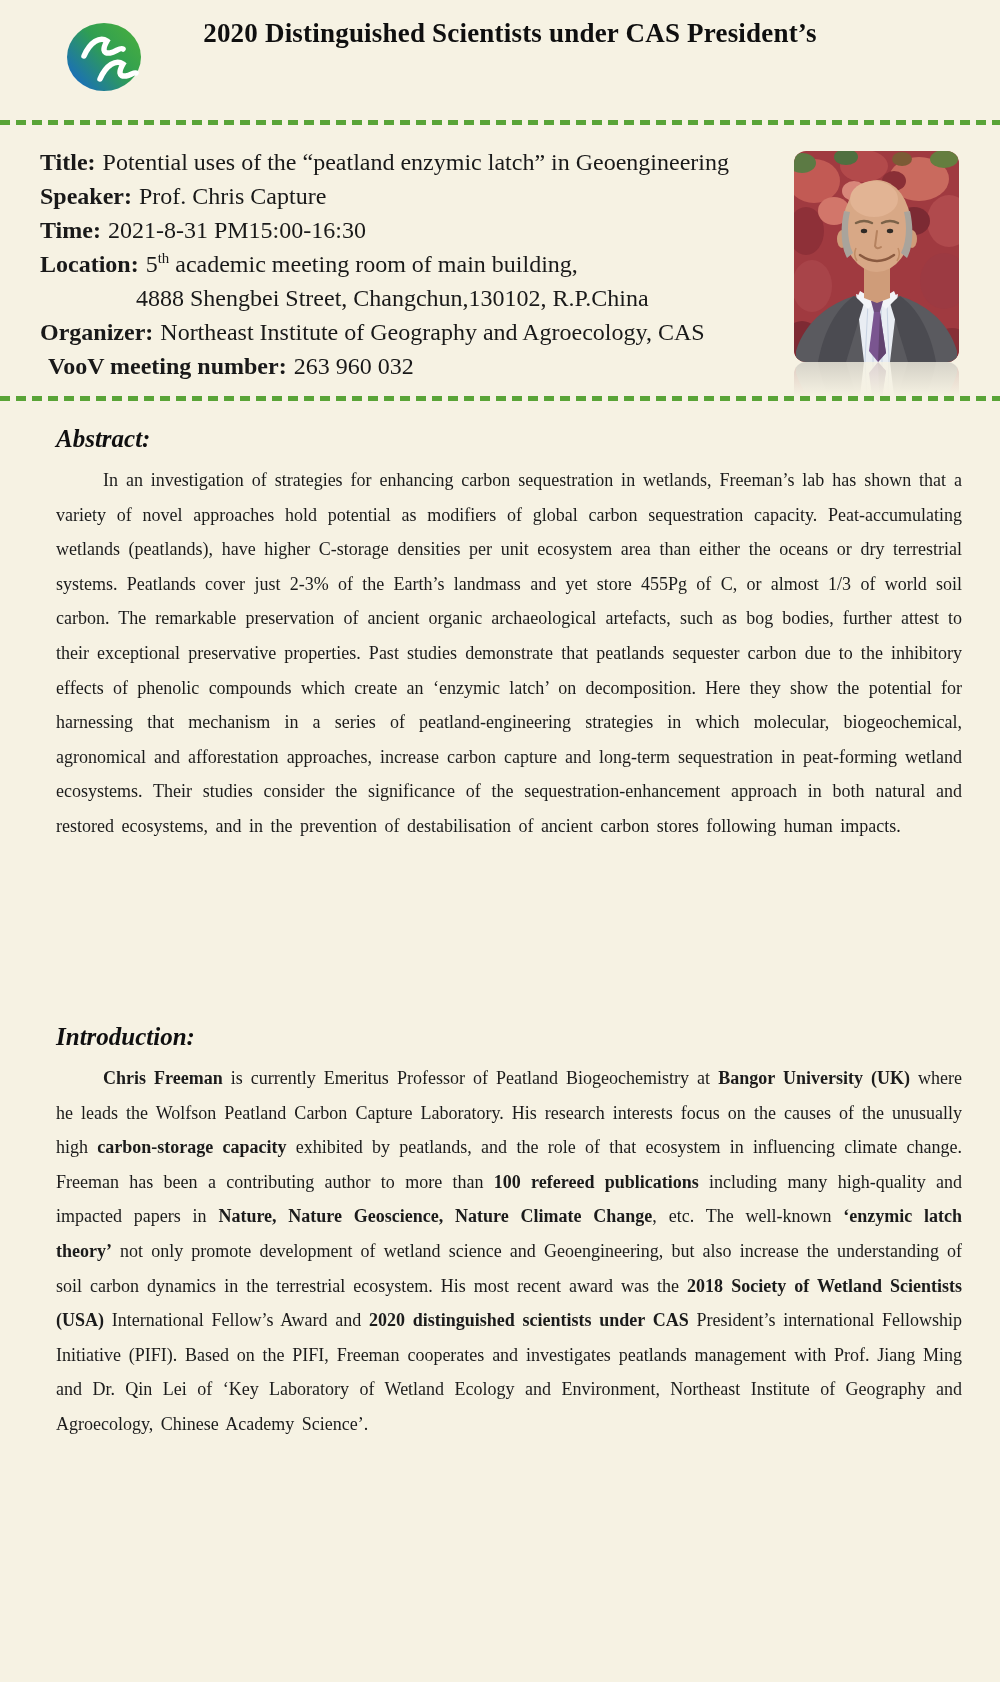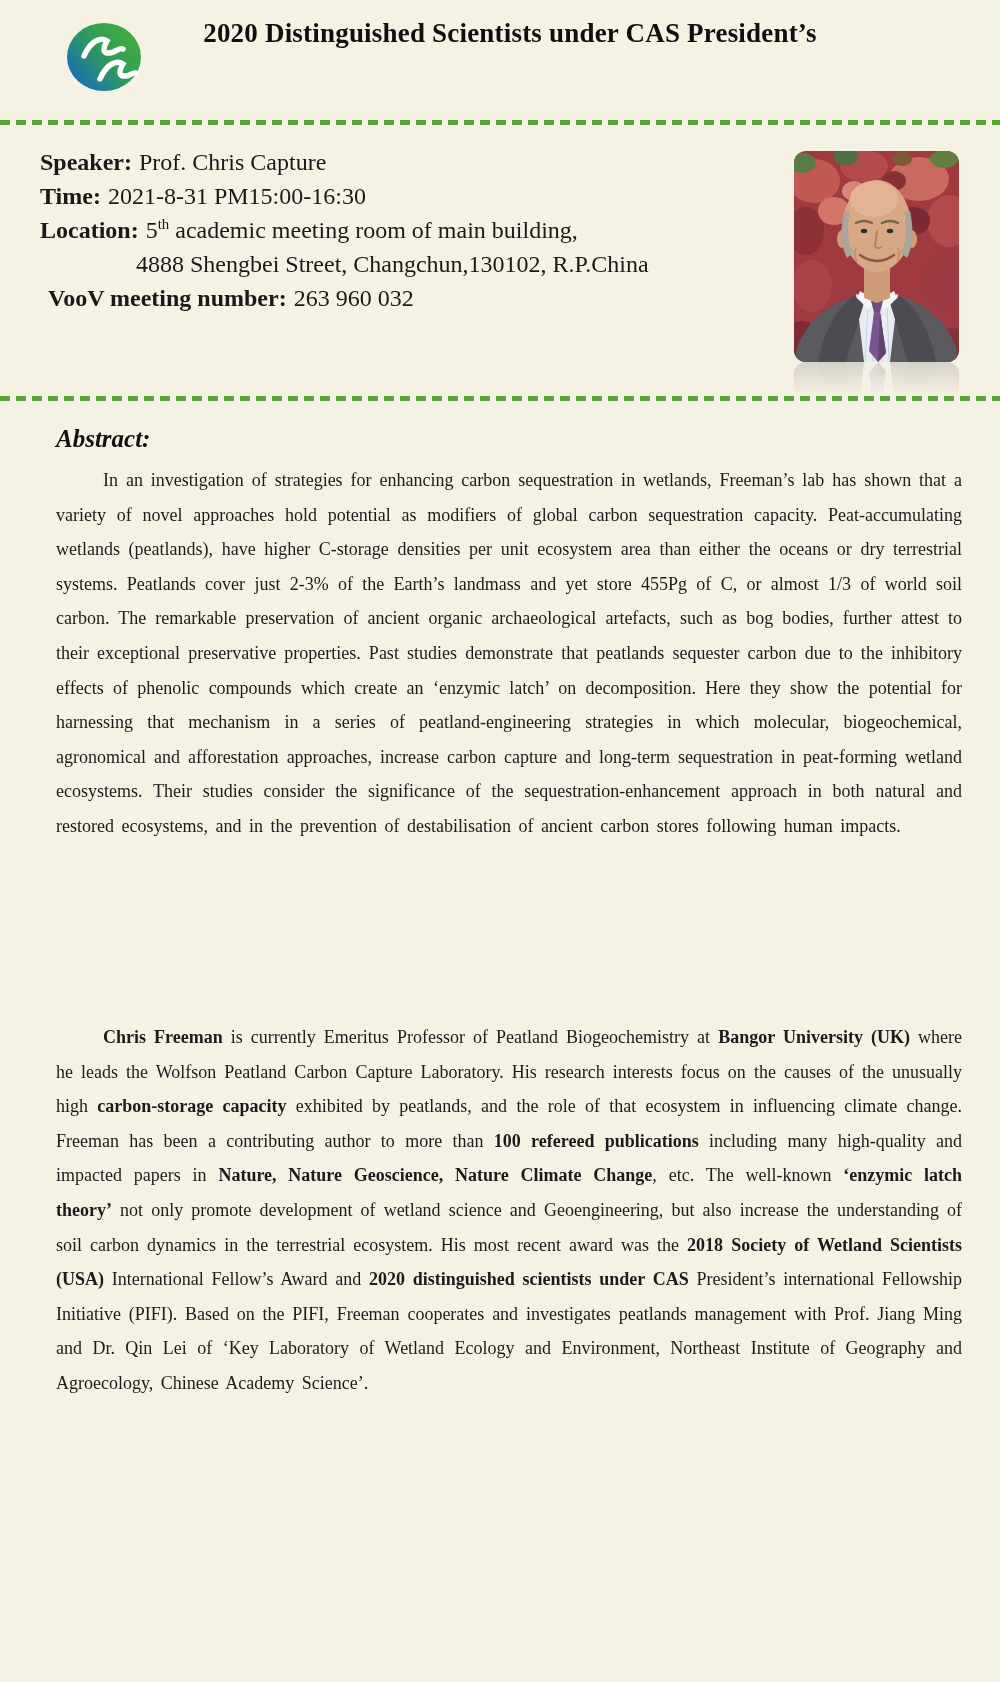--- a/index.html
+++ b/index.html
@@ -71,30 +71,36 @@
   </div>
 
   <div class="htitle">
     <div>2020 Distinguished Scientists under CAS President’s</div>
   </div>
 
   <div class="divider d1"></div>
 
   <div class="info">
     <div class="row">
+      <span class="lbl">Title:</span><span class="val">Potential uses of the “peatland enzymic latch” in Geoengineering</span>
+    </div>
+    <div class="row">
       <span class="lbl">Speaker:</span><span class="val">Prof. Chris Capture</span>
     </div>
     <div class="row">
       <span class="lbl">Time:</span><span class="val">2021-8-31 PM15:00-16:30</span>
     </div>
     <div class="row">
       <span class="lbl">Location:</span><span class="val"><span>5</span><sup>th</sup><span> academic meeting room of main building,</span></span>
     </div>
     <div class="row indent2">
       <span class="val">4888 Shengbei Street, Changchun,130102, R.P.China</span>
+    </div>
+    <div class="row">
+      <span class="lbl">Organizer:</span><span class="val">Northeast Institute of Geography and Agroecology, CAS</span>
     </div>
     <div class="row pad8">
       <span class="lbl">VooV meeting number:</span><span class="val">263 960 032</span>
     </div>
   </div>
 
   <div class="photo">
     <svg width="165" height="246" viewBox="0 0 165 246">
       <defs>
         <clipPath id="pc">
@@ -165,16 +171,17 @@
   </div>
 
   <div class="divider d2"></div>
 
   <section class="section sec-abstract">
     <h2>Abstract:</h2>
     <p>In an investigation of strategies for enhancing carbon sequestration in wetlands, Freeman’s lab has shown that a variety of novel approaches hold potential as modifiers of global carbon sequestration capacity. Peat-accumulating wetlands (peatlands), have higher C-storage densities per unit ecosystem area than either the oceans or dry terrestrial systems. Peatlands cover just 2-3% of the Earth’s landmass and yet store 455Pg of C, or almost 1/3 of world soil carbon. The remarkable preservation of ancient organic archaeological artefacts, such as bog bodies, further attest to their exceptional preservative properties. Past studies demonstrate that peatlands sequester carbon due to the inhibitory effects of phenolic compounds which create an ‘enzymic latch’ on decomposition. Here they show the potential for harnessing that mechanism in a series of peatland-engineering strategies in which molecular, biogeochemical, agronomical and afforestation approaches, increase carbon capture and long-term sequestration in peat-forming wetland ecosystems. Their studies consider the significance of the sequestration-enhancement approach in both natural and restored ecosystems, and in the prevention of destabilisation of ancient carbon stores following human impacts.</p>
   </section>
 
   <section class="section sec-intro">
+    <h2>Introduction:</h2>
     <p><span class="b">Chris Freeman</span><span> is currently Emeritus Professor of Peatland Biogeochemistry at </span><span class="b">Bangor University (UK)</span><span> where he leads the Wolfson Peatland Carbon Capture Laboratory. His research interests focus on the causes of the unusually high </span><span class="b">carbon-storage capacity</span><span> exhibited by peatlands, and the role of that ecosystem in influencing climate change. Freeman has been a contributing author to more than </span><span class="b">100 refereed publications</span><span> including many high-quality and impacted papers in </span><span class="b">Nature, Nature Geoscience, Nature Climate Change</span><span>, etc. The well-known </span><span class="b">‘enzymic latch theory’</span><span> not only promote development of wetland science and Geoengineering, but also increase the understanding of soil carbon dynamics in the terrestrial ecosystem. His most recent award was the </span><span class="b">2018 Society of Wetland Scientists (USA)</span><span> International Fellow’s Award and </span><span class="b">2020 distinguished scientists under CAS</span><span> President’s international Fellowship Initiative (PIFI). Based on the PIFI, Freeman cooperates and investigates peatlands management with Prof. Jiang Ming and Dr. Qin Lei of ‘Key Laboratory of Wetland Ecology and Environment, Northeast Institute of Geography and Agroecology, Chinese Academy Science’.</span></p>
   </section>
 
 </div>
 
 </body></html>

